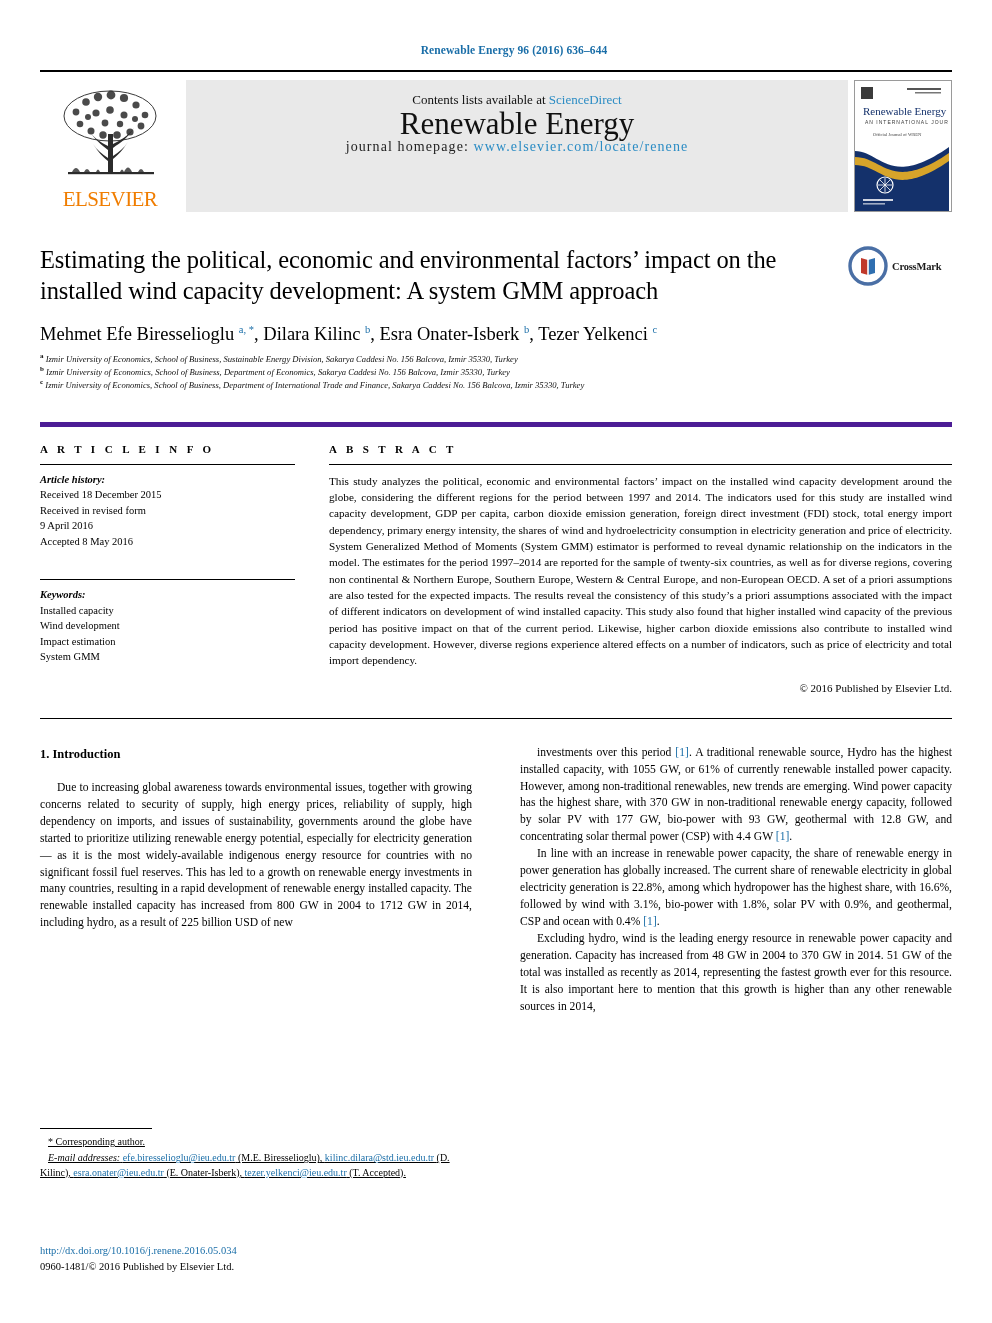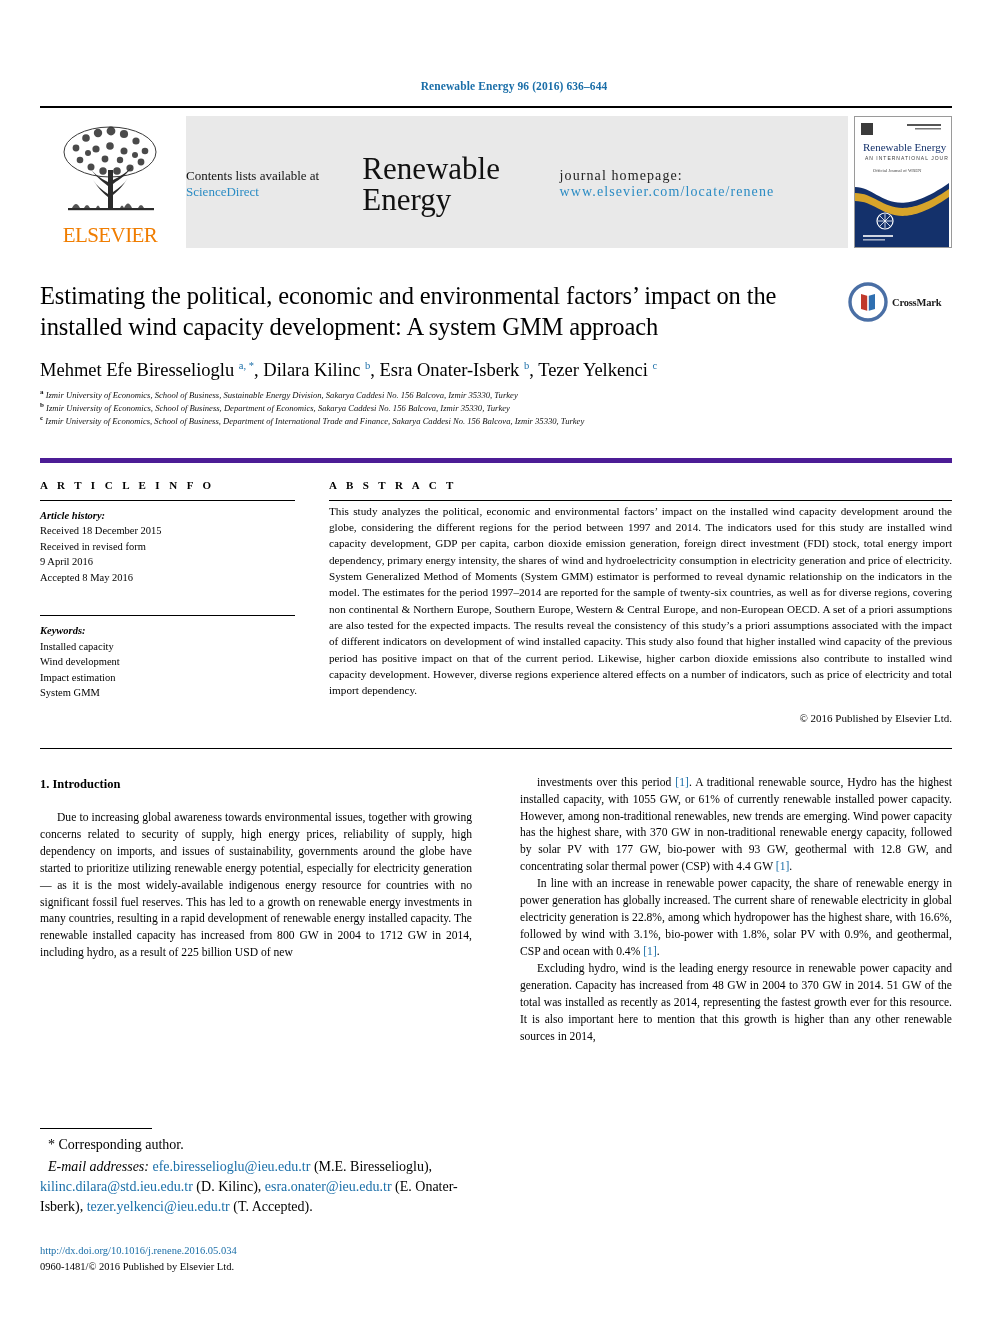--- a/index.html
+++ b/index.html
@@ -19,21 +19,21 @@
     position: absolute;
     inset: 0;
     padding: 0;
   }
   
   .running-head {
     text-align: center;
     color: #1a6ea8;
     font-size: 11.5px;
     font-weight: bold;
-    padding-top: 80px;
+    padding-top: 44px;
     letter-spacing: .1px;
     margin-left: 36px;
   }
   
   .banner-wrap {
     margin: 14px 40px 0 40px;
     border-top: 2px solid #000;
     padding-top: 0;
   }
   .banner {
@@ -58,22 +58,22 @@
     letter-spacing: -0.6px;
     color: #f07d00;
     font-weight: normal;
     margin-top: 1px;
     line-height: 1;
   }
   .banner-center {
     flex: 1 1 auto;
     background: #e9e9e9;
     display: flex;
-    flex-direction: row;
-    justify-content: center;
+    flex-direction: column;
+    justify-content: flex-start;
     align-items: center;
     padding: 12px 0 8px 0;
     margin-left: 6px;
   }
   .contents-line {
     font-size: 13px;
     color: #111;
   }
   .contents-line .sd {
     color: #2b8cc4;
@@ -161,21 +161,21 @@
   }
   .rule { border-top: 1.4px solid #000; }
   .info-group {
     padding-top: 7px;
     font-size: 10.5px;
     line-height: 1.48;
   }
   .info-group .lbl { font-style: italic; font-weight: bold; }
   .keywords-block { margin-top: 30px; }
   .abstract-body {
-    padding-top: 2px;
+    padding-top: 8px;
     font-size: 11.2px;
     line-height: 1.46;
     text-align: justify;
   }
   .abstract-body p { margin: 0; }
   .copyright {
     text-align: right;
     margin-top: 11px;
     font-size: 11px;
   }
@@ -202,22 +202,23 @@
     margin: 0 0 17px 0;
   }
   .body-col p { margin: 0; text-indent: 17px; }
   .ref { color: #1a6ea8; }
   
   .footnotes {
     position: absolute;
     left: 40px;
     top: 1128px;
     width: 430px;
-    font-size: 14px;
+    font-size: 10px;
     line-height: 1.44;
+    text-decoration: underline;
   }
   .foot-rule {
     width: 112px;
     border-top: 1px solid #000;
     margin-bottom: 6px;
   }
   .corr { text-indent: 8px; }
   .emails { text-indent: 8px; margin-top: 2px; }
   .emails .lbl { font-style: italic; }
   .link { color: #1a6ea8; }

